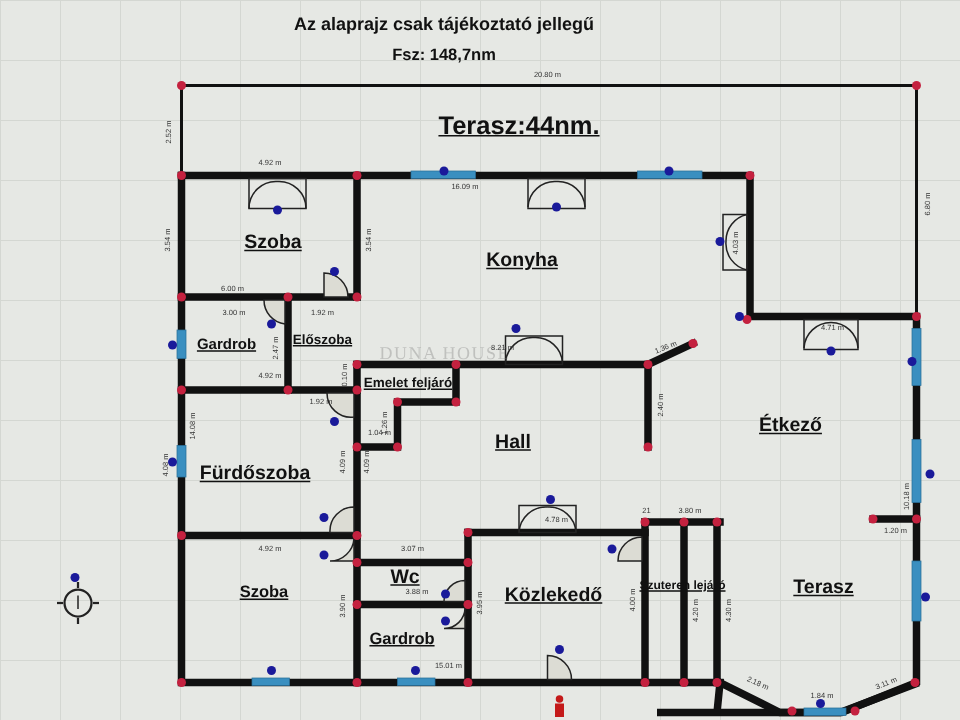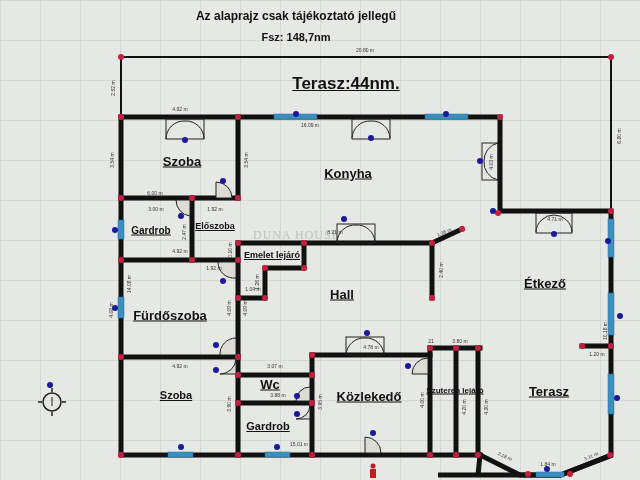--- a/index.html
+++ b/index.html
@@ -206,24 +206,24 @@
   </g>
 </svg>
 
 <div class="wm">DUNA HOUSE</div>
 
 <div class="room terrace" style="left:346px;top:84px">Terasz:44nm.</div>
 <div class="room big" style="left:182px;top:161px">Szoba</div>
 <div class="room big" style="left:348px;top:173px">Konyha</div>
 <div class="room small" style="left:151px;top:230px">Gardrob</div>
 <div class="room small" style="left:215px;top:226px;font-size:9px">Előszoba</div>
-<div class="room small" style="left:272px;top:255px;font-size:9px">Emelet lejáró</div>
+<div class="room small" style="left:272px;top:255px;font-size:9px">Emelet feljáró</div>
 <div class="room big" style="left:170px;top:315px">Fürdőszoba</div>
 <div class="room big" style="left:342px;top:294px">Hall</div>
-<div class="room big" style="left:545px;top:283px">Étkező</div>
+<div class="room big" style="left:527px;top:283px">Étkező</div>
 <div class="room small" style="left:176px;top:395px;font-size:11px">Szoba</div>
 <div class="room big" style="left:270px;top:384px">Wc</div>
 <div class="room small" style="left:268px;top:426px;font-size:11px">Gardrob</div>
 <div class="room big" style="left:369px;top:396px">Közlekedő</div>
 <div class="room" style="left:455px;top:390px;font-size:8px">Szuteren lejáró</div>
 <div class="room big" style="left:549px;top:391px">Terasz</div>
 
 <div class="dim" style="left:365px;top:50px">20.80 m</div>
 <div class="dim v" style="left:113px;top:88px">2.52 m</div>
 <div class="dim" style="left:180px;top:109px">4.92 m</div>

